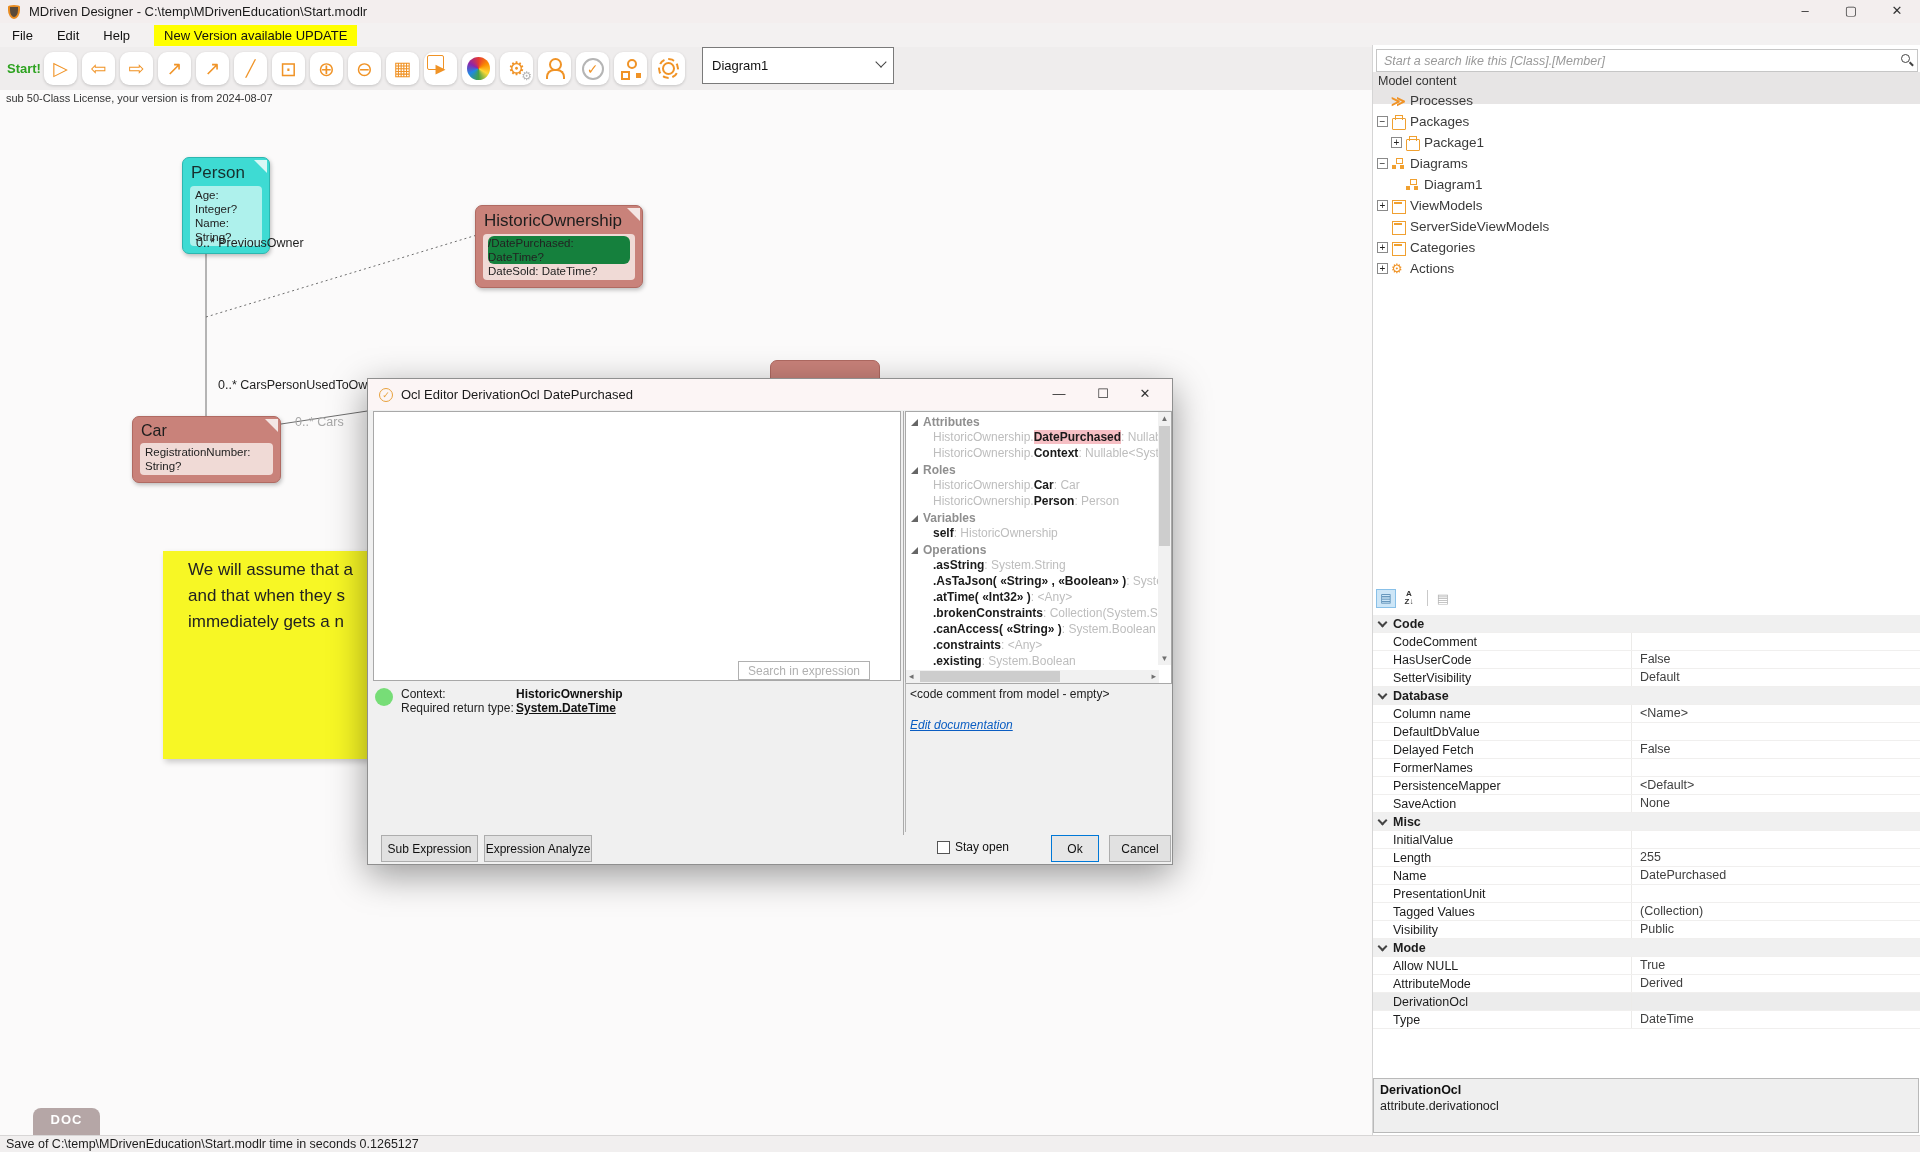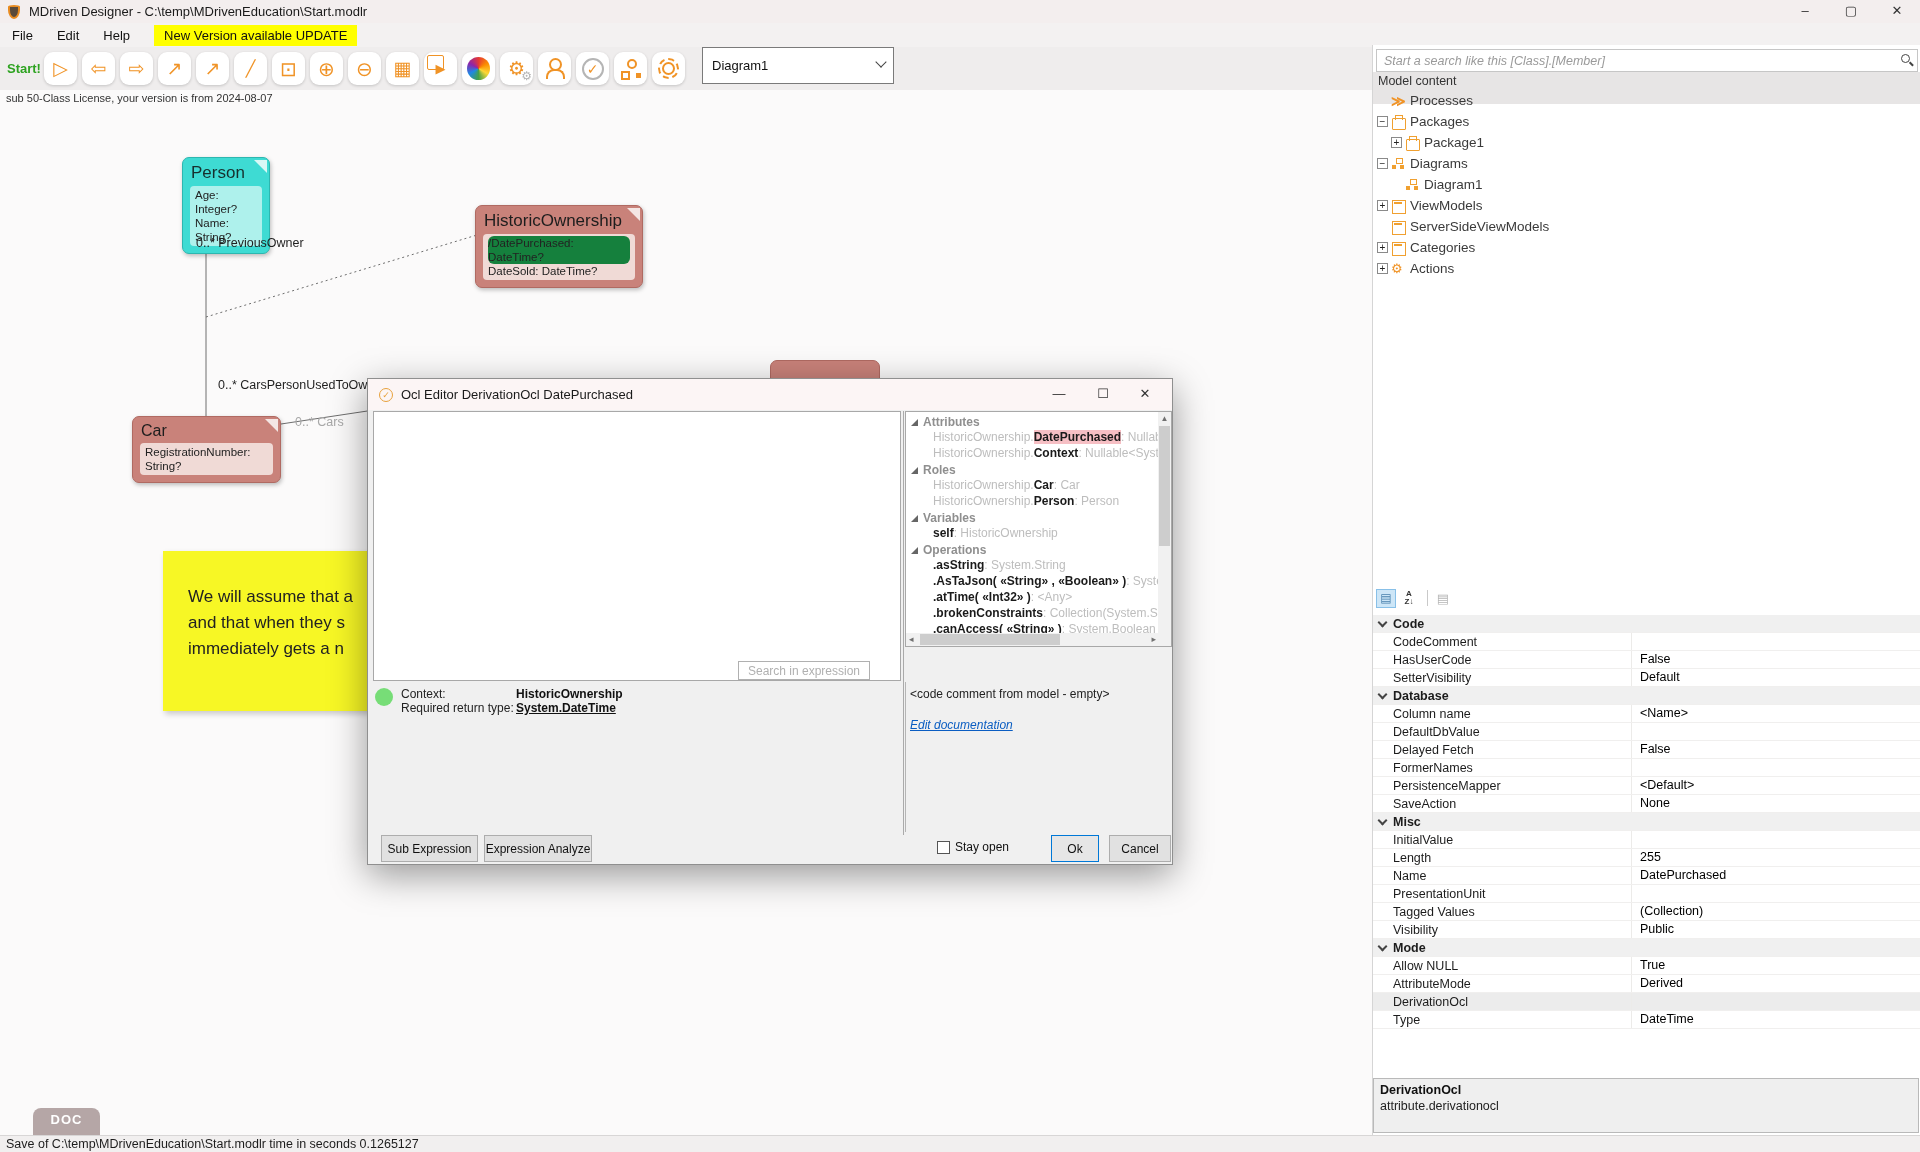--- a/index.html
+++ b/index.html
@@ -57,21 +57,21 @@
   .box-historic .ctitle { color:#1d1d1d; }
   .box-historic .attrbox { background:#f0dad6; }
   .attr-selected { background:#15803d; display:inline-block; border-radius:6px; }
   .box-car { left:132px; top:326px; width:149px; background:#c9827a; border:1px solid #b06a62; }
   .box-car .ctitle { color:#1d1d1d; font-size:16px; }
   .box-car .attrbox { background:#f0dad6; }
   .assoc-label { position:absolute; font-size:12.5px; color:#1f1f1f; white-space:nowrap; }
   .lbl-prev { left:196px; top:146px; }
   .lbl-used { left:218px; top:288px; }
   .lbl-cars { left:295px; top:325px; color:#a8a8a8; }
-  .note { position:absolute; left:163px; top:461px; width:236px; height:160px; background:#f7f725; box-shadow:2px 3px 6px rgba(0,0,0,.2); padding:33px 0 0 25px; }
+  .note { position:absolute; left:163px; top:461px; width:236px; height:208px; background:#f7f725; box-shadow:2px 3px 6px rgba(0,0,0,.2); padding:6px 0 0 25px; }
   .note div { font-size:17px; line-height:26px; color:#222; white-space:nowrap; }
   .hiddenbox { position:absolute; left:770px; top:270px; width:110px; height:26px; background:#c9827a; border:1px solid #b06a62; border-radius:7px; }
 
   .doc-tab { position:absolute; left:33px; top:1108px; width:67px; height:27px; background:#b5a6a6; border-radius:8px 8px 0 0; color:#fff; font-weight:bold; font-size:13px; text-align:center; line-height:24px; letter-spacing:1px; z-index:6; }
 
   
   .rightpanel { position:absolute; left:1372px; top:45px; width:548px; height:1090px; background:#fff; border-left:1px solid #d5d5d5; }
   .msearch { position:absolute; left:3px; top:4px; width:542px; height:23px; border:1px solid #c6c6c6; background:#fff; font-style:italic; font-size:12.5px; color:#555; padding:0 24px 0 7px; font-family:"Liberation Sans",sans-serif; }
   .msearch::placeholder { color:#9a9a9a; }
   .mag { position:absolute; right:10px; top:9px; width:9px; height:9px; border:1.6px solid #444; border-radius:50%; }
@@ -104,21 +104,21 @@
   .pt-az { color:#333; font-size:8px; font-weight:bold; line-height:8px; text-align:center; }
   .pt-sep { width:1px; height:16px; background:#c9c9c9; margin:0 5px; }
   .pt-page { color:#b5b5b5; font-size:13px; }
   .pgrid { position:absolute; left:0; top:570px; width:548px; }
   .prow { display:flex; height:18px; border-bottom:1px solid #f0efee; background:#fff; align-items:center; }
   .prow.cat { background:#f0f0f0; font-weight:bold; }
   .prow.sel { background:#ececec; }
   .pchev { width:7px; height:7px; border-left:2px solid #444; border-bottom:2px solid #444; transform:rotate(-45deg); margin:0 7px 3px 6px; flex:none; visibility:hidden; }
   .prow.cat .pchev { visibility:visible; }
   .pname { width:238px; font-size:12.5px; color:#1c1c1c; flex:none; overflow:hidden; white-space:nowrap; }
-  .pval { flex:1; font-size:12.5px; color:#000000; border-left:1px solid #ecebe9; padding-left:8px; overflow:hidden; white-space:nowrap; height:100%; line-height:17px; }
+  .pval { flex:1; font-size:12.5px; color:#404040; border-left:1px solid #ecebe9; padding-left:8px; overflow:hidden; white-space:nowrap; height:100%; line-height:17px; }
   .prow.cat .pval { border-left:none; }
   .pdesc { position:absolute; left:0px; top:1033px; width:546px; height:55px; background:#efefef; border:1px solid #b9b9b9; padding:4px 6px; }
   .pdesc .dtitle { font-size:12.5px; font-weight:bold; color:#111; }
   .pdesc .dtext { font-size:12.5px; color:#222; margin-top:2px; }
 
   
   .statusbar { position:absolute; left:0; top:1135px; width:1920px; height:33px; background:#f1efef; border-top:1px solid #d8d6d6; font-size:12.5px; color:#1d1d1d; padding-left:6px; line-height:16px; z-index:7; }
 
   
   .dialog { position:absolute; left:367px; top:378px; width:806px; height:487px; background:#f0f0f0; border:1px solid #8f8f8f; box-shadow:0 10px 35px rgba(0,0,0,.4); z-index:30; }
@@ -126,21 +126,21 @@
   .dico { width:14px; height:14px; border:1.5px solid #e8a13c; border-radius:50%; margin:0 8px 0 11px; font-size:9px; color:#e8a13c; text-align:center; line-height:12px; }
   .dtitle { font-size:13px; color:#1a1a1a; }
   .dctrl { position:absolute; top:0; height:31px; width:34px; text-align:center; line-height:30px; font-size:13px; color:#333; }
   .dmin { right:96px; } .dmax { right:52px; } .dclose { right:10px; }
 
   .editorpane { position:absolute; left:5px; top:32px; width:528px; height:270px; background:#fff; border:1px solid #a8a8a8; }
   .exprsearch { position:absolute; left:370px; top:282px; width:132px; height:19px; border:1px solid #b0b0b0; background:#fff; font-size:12px; color:#b0b0b0; font-family:"Liberation Sans",sans-serif; text-align:center; }
   .exprsearch::placeholder { color:#b0b0b0; }
   .vsplit { position:absolute; left:535px; top:32px; width:1px; height:424px; background:#aaa; }
 
-  .treepane { position:absolute; left:537px; top:32px; width:267px; height:236px; background:#fff; border:1px solid #a8a8a8; overflow:hidden; }
+  .treepane { position:absolute; left:537px; top:32px; width:267px; height:273px; background:#fff; border:1px solid #a8a8a8; overflow:hidden; }
   .otree { position:absolute; left:0; top:2px; right:13px; }
   .osec { display:flex; align-items:center; height:16px; padding-left:5px; }
   .otri { width:0; height:0; border-bottom:7px solid #666; border-left:7px solid transparent; margin-right:5px; }
   .ohdr { font-size:12px; font-weight:bold; color:#8f8f8f; }
   .oitem { height:16px; padding-left:27px; font-size:12px; white-space:nowrap; overflow:hidden; }
   .opre { color:#bdbdbd; }
   .onam { color:#1a1a1a; font-weight:bold; }
   .onam.hl { background:#f6bfc4; }
   .osuf { color:#bdbdbd; }
   .vscroll { position:absolute; right:0; top:0; width:13px; height:253px; background:#f1f1f1; }

